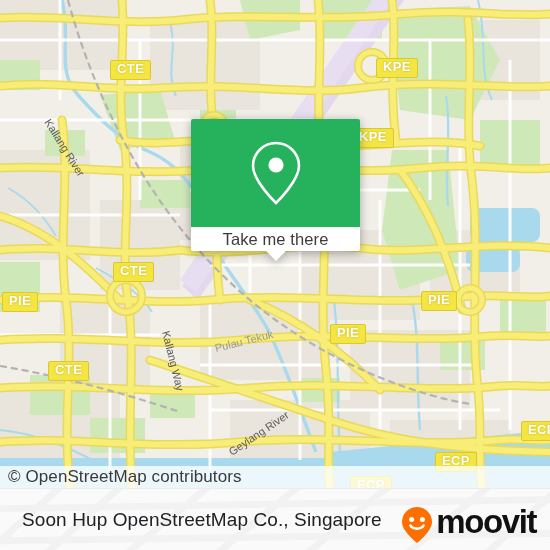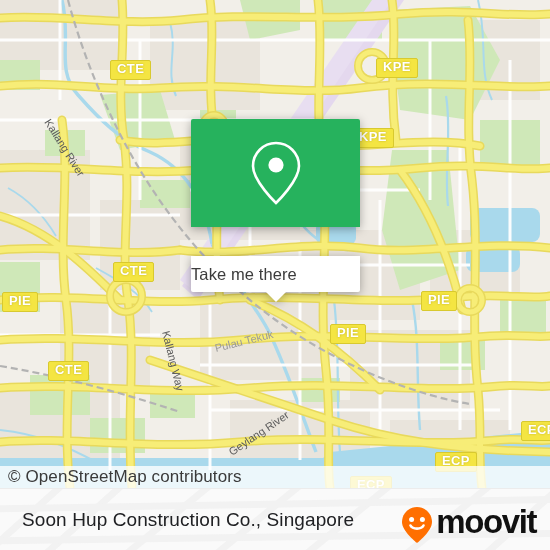--- a/index.html
+++ b/index.html
@@ -25,22 +25,22 @@
   
   .popup{
     position:absolute;left:191px;top:119px;width:169px;
     filter:drop-shadow(0 2px 5px rgba(0,0,0,.32));
   }
   .popup-head{
     background:#26b25d;height:108px;border-radius:2px 2px 0 0;
     display:flex;align-items:center;justify-content:center;
   }
   .popup-body{
-    background:#ffffff;height:36px;border-radius:0 0 2px 2px;
-    display:flex;align-items:center;justify-content:flex-start;position:relative;margin-top:29px;
+    background:#ffffff;height:24px;border-radius:0 0 2px 2px;
+    display:flex;align-items:center;justify-content:center;position:relative;
   }
   .popup-label{font-size:16.5px;color:#3c3c3c;letter-spacing:.1px;}
   .popup-tail{
     position:absolute;left:50%;top:100%;margin-left:-10px;
     width:0;height:0;border-left:10px solid transparent;
     border-right:10px solid transparent;border-top:10px solid #ffffff;
   }
 
   
   .footer{
@@ -272,21 +272,21 @@
           <path d="M120 70 L230 -20"></path>
         <path d="M210 70 L320 -20"></path>
           <path d="M300 70 L410 -20"></path>
           <path d="M400 70 L510 -20"></path>
         <path d="M480 70 L580 -20"></path>
         <path d="M-20 20 L580 10"></path>
           <path d="M-20 52 L580 44"></path>
       </g>
     </svg>
     <div class="footer-title">
-      <span>Soon Hup Construction Co., Singapore</span>
+      <span>Soon Hup OpenStreetMap Co., Singapore</span>
     </div>
     <div class="brand">
       <svg width="34" height="40" viewBox="0 0 34 40">
         <path d="M17 2 C8.7 2 2 8.7 2 17 C2 26.5 17 38 17 38 C17 38 32 26.5 32 17 C32 8.7 25.3 2 17 2 Z" fill="#ff6f00"></path>
         <circle cx="11.6" cy="14.4" r="2.5" fill="#ffffff"></circle>
         <circle cx="22.4" cy="14.4" r="2.5" fill="#ffffff"></circle>
         <path d="M10.5 20.5 C12.6 24.6 21.4 24.6 23.5 20.5" fill="none" stroke="#ffffff" stroke-width="2.6" stroke-linecap="round"></path>
       </svg>
       <span class="brand-text">moovit</span>
     </div>

